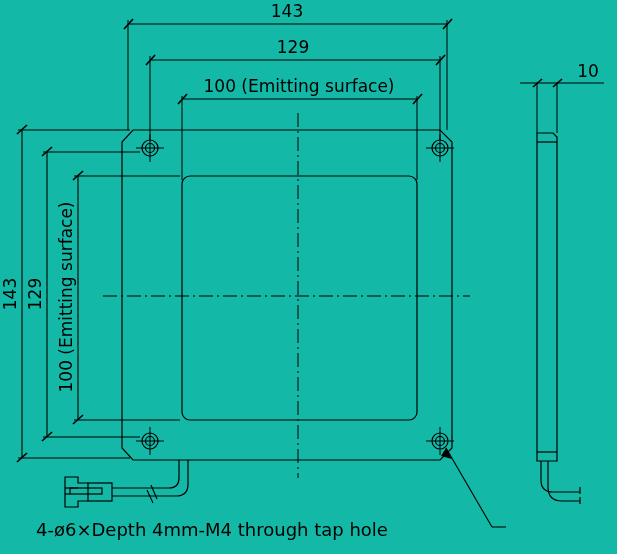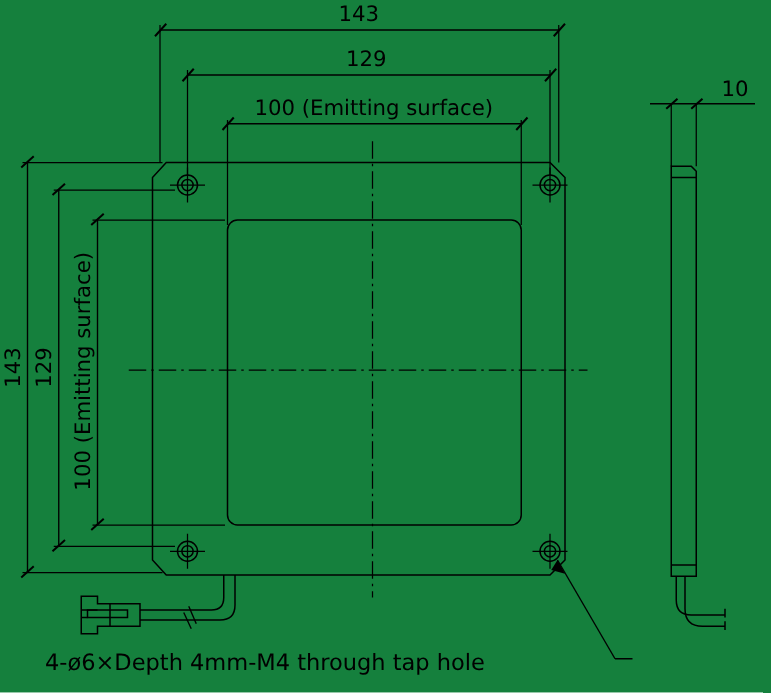--- a/index.html
+++ b/index.html
@@ -1,18 +1,18 @@
 <!DOCTYPE html>
 <html><head>
 <meta charset="utf-8">
 <style>
   html,body{margin:0;padding:0;background:#ffffff;}
   body{width:617px;height:554px;overflow:hidden;
        font-family:"DejaVu Sans",sans-serif;}
-  #root{position:relative;width:617px;height:554px;background:#15803d;}
+  #root{position:relative;width:617px;height:554px;background:#14b8a6;}
   svg{display:block;}
   .dim-text{font-family:"DejaVu Sans",sans-serif;font-size:17px;fill:#000;}
   .note-text{font-family:"DejaVu Sans",sans-serif;font-size:18px;fill:#000;}
 </style>
 </head>
 <body>
 
 <div id="root">
 <svg width="617" height="554" viewBox="0 0 617 554">
 

